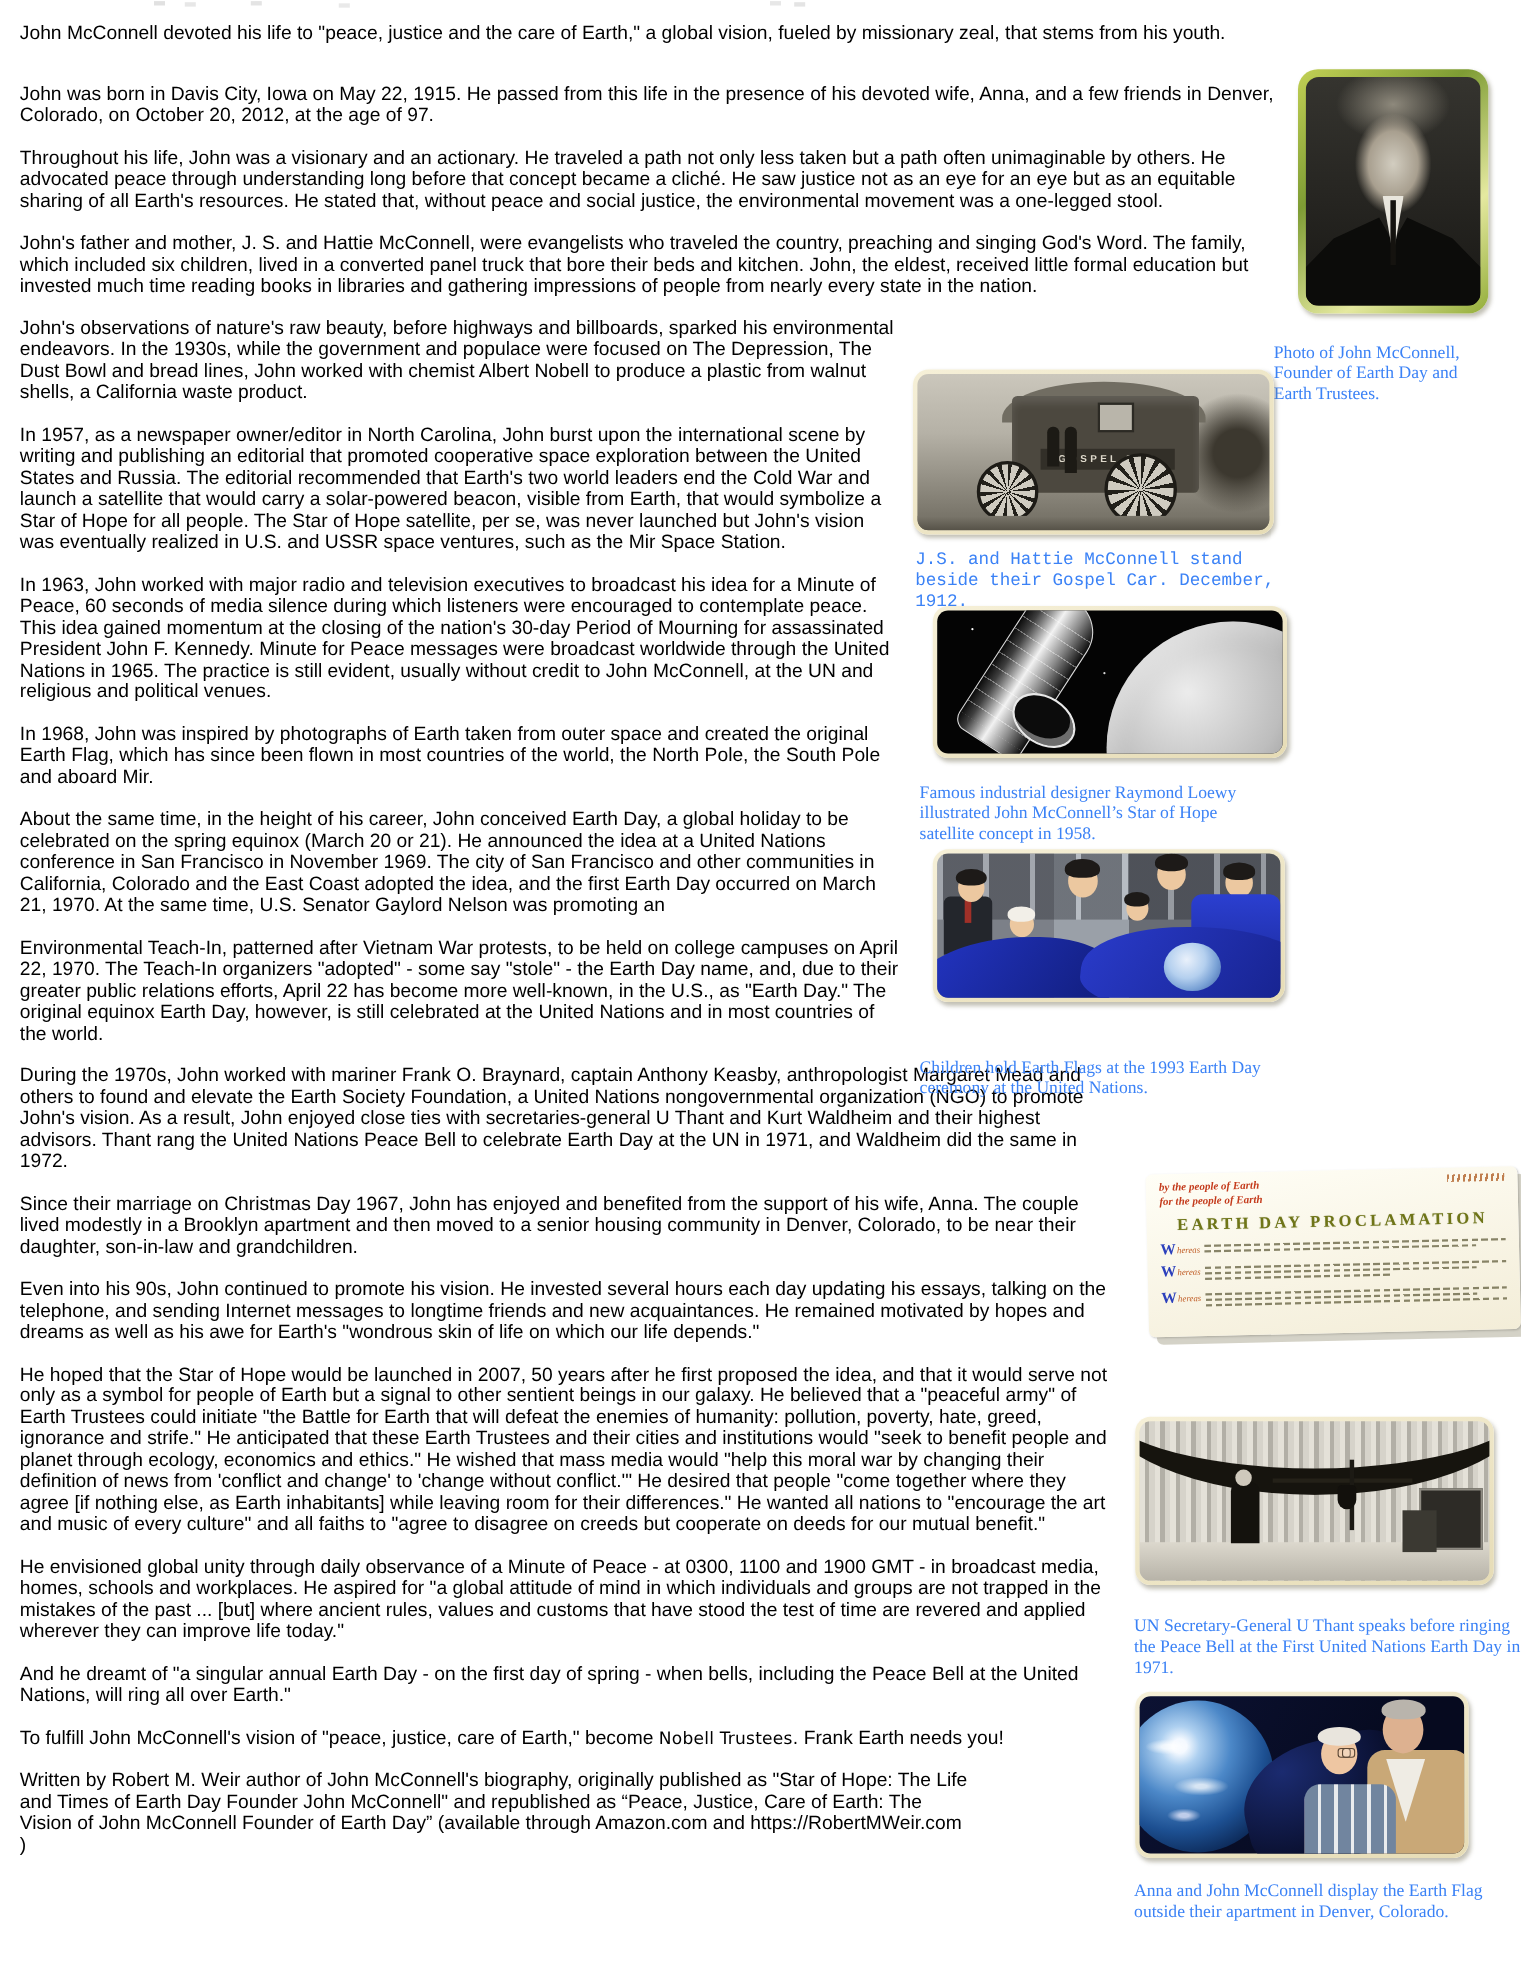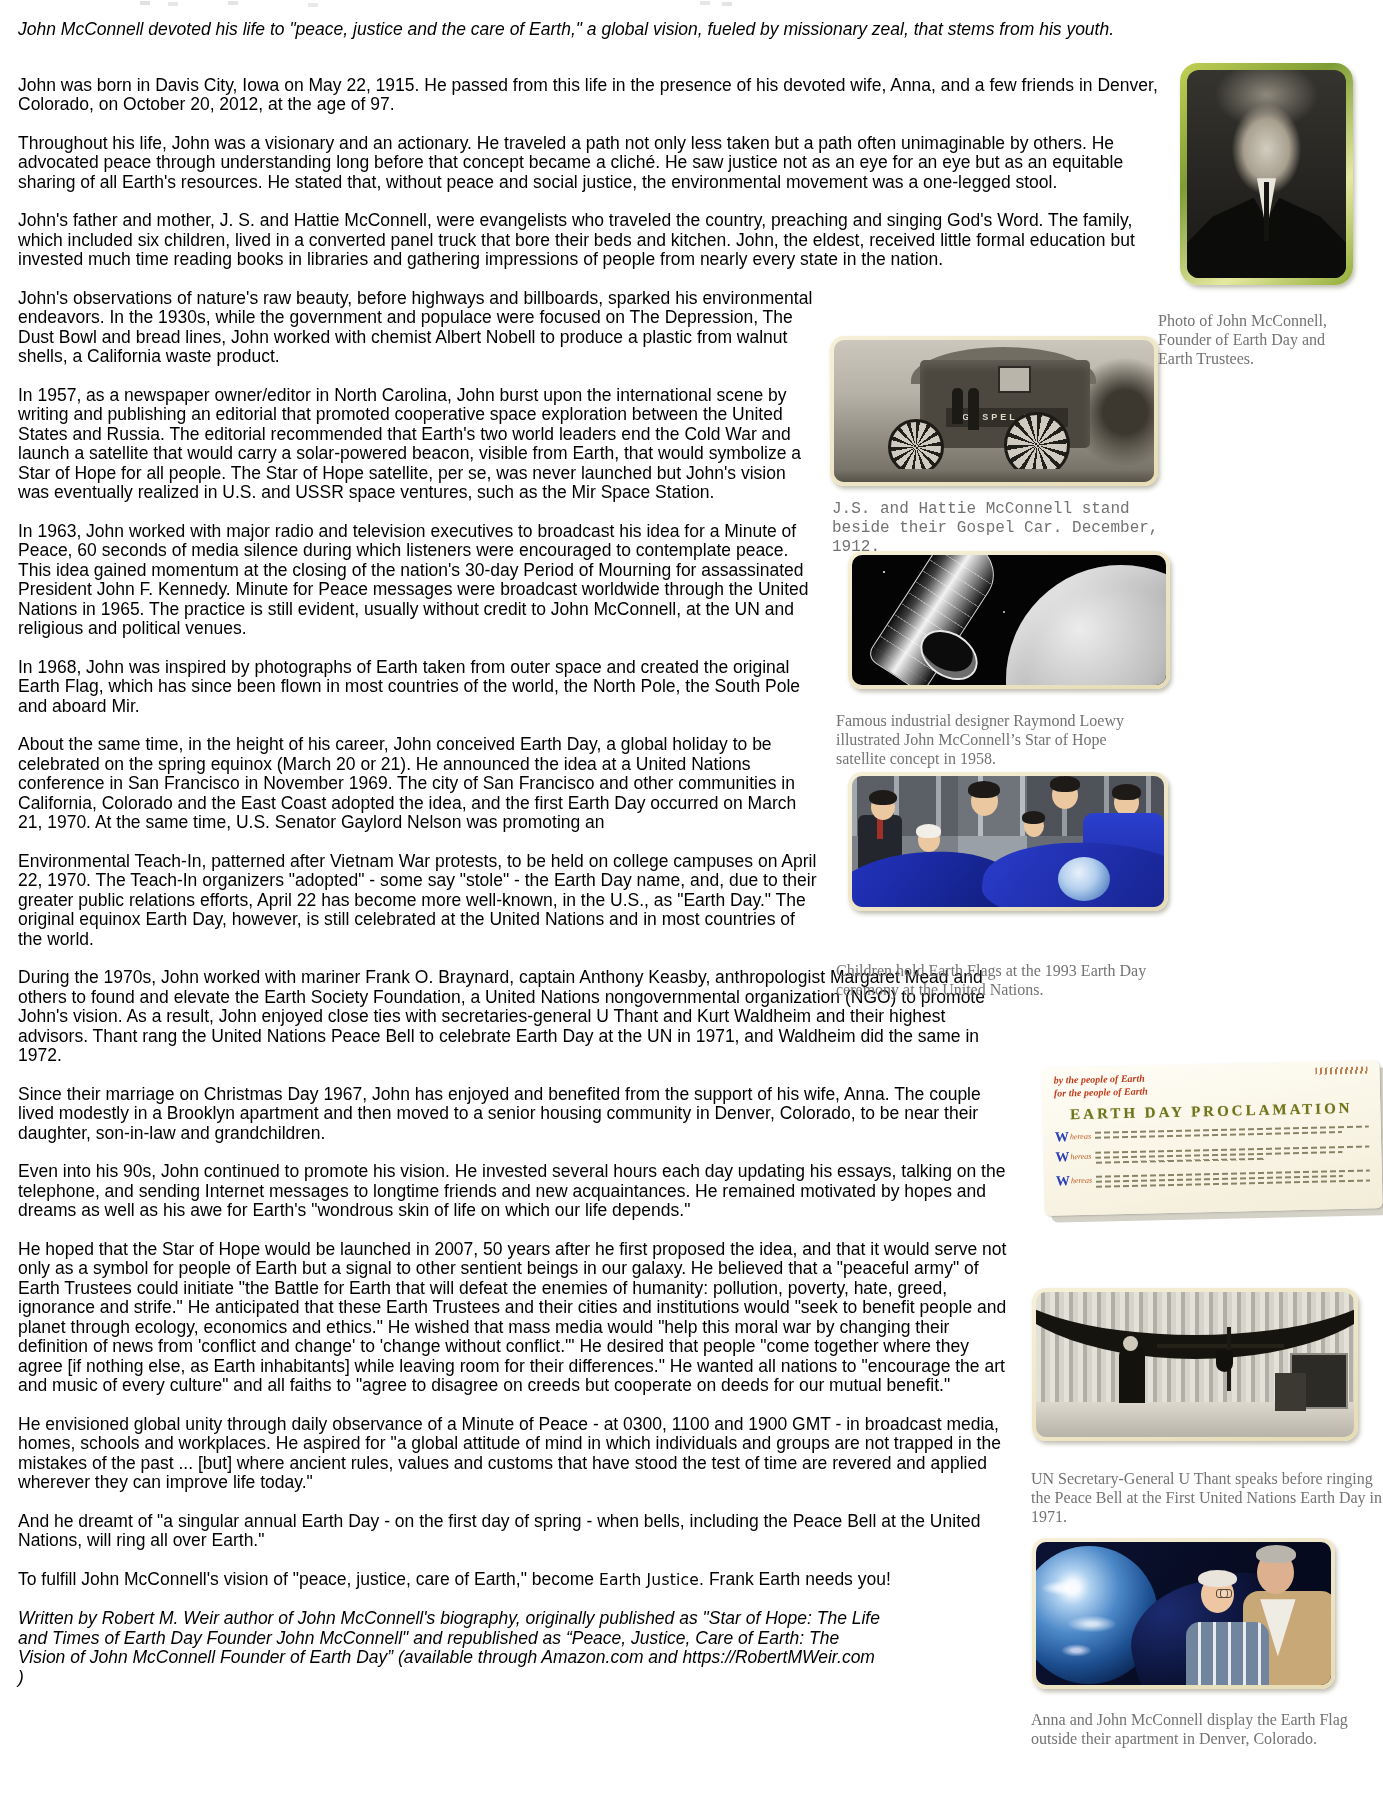--- a/index.html
+++ b/index.html
@@ -2,30 +2,30 @@
 <html><head>
 <meta charset="utf-8">
 <style>
   html,body { margin:0; padding:0; background:#fff; }
   .page { position:relative; width:1383px; height:1807px; background:#fff; overflow:hidden;
           font-family:"Liberation Sans", sans-serif; color:#000; }
 
   
   .text-col { position:absolute; left:18px; top:20px; width:1360px; }
   .text-col p { margin:0 0 19px 0; font-size:17.5px; line-height:19.5px; }
-  .it { font-style:italic; }
+  .it { }
   .w-intro { max-width:1360px; margin-bottom:36px !important; }
   .w-a { max-width:1140px; }
   .w-b { max-width:800px; }
   .w-c { max-width:1000px; }
   .w-d { max-width:866px; }
   .trustees { font-family:"DejaVu Sans", sans-serif; font-size:15.5px; letter-spacing:.2px; }
 
   
-  .cap { position:absolute; font-family:"Liberation Serif", serif; font-size:16px; line-height:19px; color:#737373; }
+  .cap { position:absolute; font-family:"Liberation Serif", serif; font-size:16px; line-height:19px; color:#3b82f6; }
 
   
   .photo { position:absolute; box-sizing:border-box; border-radius:14px; padding:4px;
            background:linear-gradient(160deg,#f6f0d8,#e6dcb6); box-shadow:2px 3px 4px rgba(120,115,90,.45); }
   .photo .ph { position:relative; width:100%; height:100%; overflow:hidden; border-radius:10px; }
   .abs { position:absolute; }
 
   
   .f-portrait { left:1180px; top:63px; width:173px; height:222px; padding:7px; border-radius:18px;
                 background:linear-gradient(140deg,#c2d055,#7e9c34 35%,#e5e9a0 70%,#93ad39); }
@@ -176,21 +176,21 @@
     <p class="w-b">In 1963, John worked with major radio and television executives to broadcast his idea for a Minute of Peace, 60 seconds of media silence during which listeners were encouraged to contemplate peace. This idea gained momentum at the closing of the nation's 30-day Period of Mourning for assassinated President John F. Kennedy. Minute for Peace messages were broadcast worldwide through the United Nations in 1965. The practice is still evident, usually without credit to John McConnell, at the UN and religious and political venues.</p>
     <p class="w-b">In 1968, John was inspired by photographs of Earth taken from outer space and created the original Earth Flag, which has since been flown in most countries of the world, the North Pole, the South Pole and aboard Mir.</p>
     <p class="w-b">About the same time, in the height of his career, John conceived Earth Day, a global holiday to be celebrated on the spring equinox (March 20 or 21). He announced the idea at a United Nations conference in San Francisco in November 1969. The city of San Francisco and other communities in California, Colorado and the East Coast adopted the idea, and the first Earth Day occurred on March 21, 1970. At the same time, U.S. Senator Gaylord Nelson was promoting an</p>
     <p class="w-b">Environmental Teach-In, patterned after Vietnam War protests, to be held on college campuses on April 22, 1970. The Teach-In organizers "adopted" - some say "stole" - the Earth Day name, and, due to their greater public relations efforts, April 22 has become more well-known, in the U.S., as "Earth Day." The original equinox Earth Day, however, is still celebrated at the United Nations and in most countries of the world.</p>
     <p class="w-c">During the 1970s, John worked with mariner Frank O. Braynard, captain Anthony Keasby, anthropologist Margaret Mead and others to found and elevate the Earth Society Foundation, a United Nations nongovernmental organization (NGO) to promote John's vision. As a result, John enjoyed close ties with secretaries-general U Thant and Kurt Waldheim and their highest advisors. Thant rang the United Nations Peace Bell to celebrate Earth Day at the UN in 1971, and Waldheim did the same in 1972.</p>
     <p class="w-c">Since their marriage on Christmas Day 1967, John has enjoyed and benefited from the support of his wife, Anna. The couple lived modestly in a Brooklyn apartment and then moved to a senior housing community in Denver, Colorado, to be near their daughter, son-in-law and grandchildren.</p>
     <p class="w-c">Even into his 90s, John continued to promote his vision. He invested several hours each day updating his essays, talking on the telephone, and sending Internet messages to longtime friends and new acquaintances. He remained motivated by hopes and dreams as well as his awe for Earth's "wondrous skin of life on which our life depends."</p>
     <p class="w-c">He hoped that the Star of Hope would be launched in 2007, 50 years after he first proposed the idea, and that it would serve not only as a symbol for people of Earth but a signal to other sentient beings in our galaxy. He believed that a "peaceful army" of Earth Trustees could initiate "the Battle for Earth that will defeat the enemies of humanity: pollution, poverty, hate, greed, ignorance and strife." He anticipated that these Earth Trustees and their cities and institutions would "seek to benefit people and planet through ecology, economics and ethics." He wished that mass media would "help this moral war by changing their definition of news from 'conflict and change' to 'change without conflict.'" He desired that people "come together where they agree [if nothing else, as Earth inhabitants] while leaving room for their differences." He wanted all nations to "encourage the art and music of every culture" and all faiths to "agree to disagree on creeds but cooperate on deeds for our mutual benefit."</p>
     <p class="w-c">He envisioned global unity through daily observance of a Minute of Peace - at 0300, 1100 and 1900 GMT - in broadcast media, homes, schools and workplaces. He aspired for "a global attitude of mind in which individuals and groups are not trapped in the mistakes of the past ... [but] where ancient rules, values and customs that have stood the test of time are revered and applied wherever they can improve life today."</p>
     <p class="w-c">And he dreamt of "a singular annual Earth Day - on the first day of spring - when bells, including the Peace Bell at the United Nations, will ring all over Earth."</p>
-    <p class="w-c"><span>To fulfill John McConnell's vision of "peace, justice, care of Earth," become </span><span class="trustees">Earth Justice.</span><span> Frank Earth needs you!</span></p>
+    <p class="w-c"><span>To fulfill John McConnell's vision of "peace, justice, care of Earth," become </span><span class="trustees">Nobell Trustees.</span><span> Frank Earth needs you!</span></p>
     <p class="it w-d">Written by Robert M. Weir author of John McConnell's biography, originally published as "Star of Hope: The Life and Times of Earth Day Founder John McConnell" and republished as “Peace, Justice, Care of Earth: The Vision of John McConnell Founder of Earth Day” (available through Amazon.com and https://RobertMWeir.com )</p>
   </div>
 
   <div class="photo f-portrait">
     <div class="ph">
       <div class="abs suit"></div>
       <div class="abs shirt"></div>
       <div class="abs tie"></div>
     </div>
   </div>

